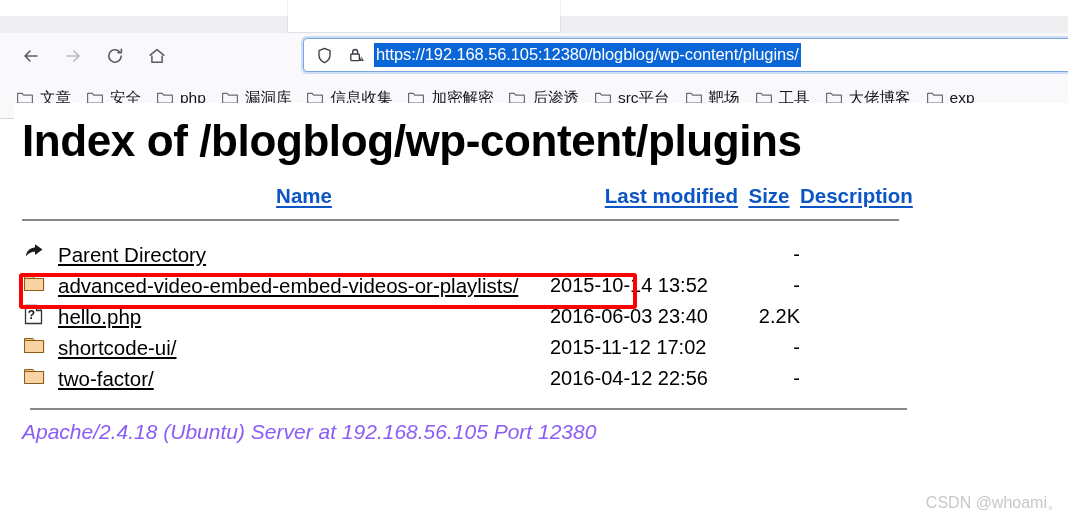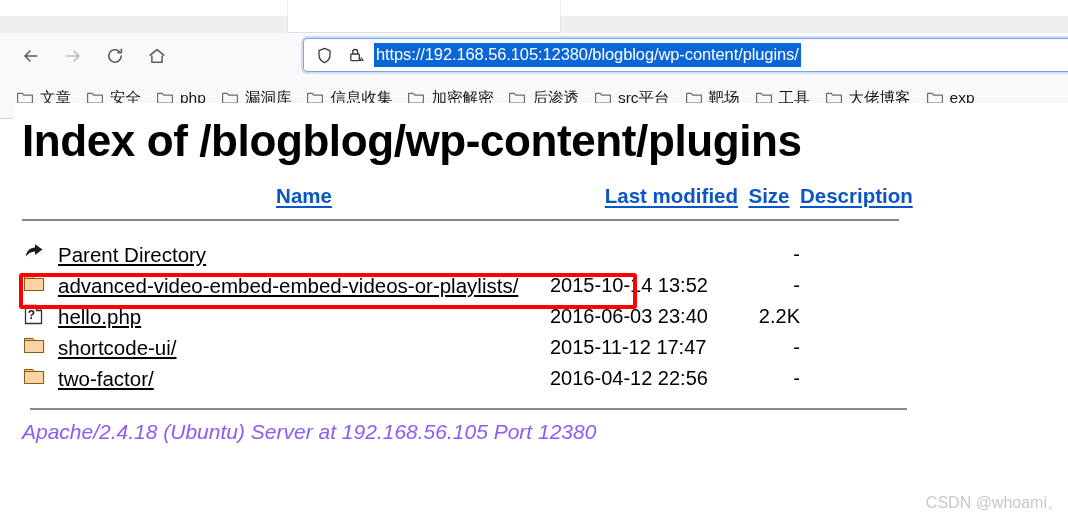--- a/index.html
+++ b/index.html
@@ -477,21 +477,21 @@
       </tr>
 
       <tr>
         <td class="c-icon">
           <svg width="24" height="22" viewBox="0 0 24 22">
             <path d="M2.5 4.5h8.5l1.6 2h9v12h-19z" fill="#f5c78e" stroke="#8a5a16" stroke-width="1"></path>
             <path d="M2.5 6.5h19v12h-19z" fill="#f8d3a4" stroke="#8a5a16" stroke-width="1"></path>
           </svg>
         </td>
         <td class="c-name"><a href="#">shortcode-ui/</a></td>
-        <td class="c-date">2015-11-12 17:47</td>
+        <td class="c-date">2015-11-12 17:02</td>
         <td class="c-size">-</td>
         <td class="c-desc"></td>
       </tr>
 
       <tr>
         <td class="c-icon">
           <svg width="24" height="22" viewBox="0 0 24 22">
             <path d="M2.5 4.5h8.5l1.6 2h9v12h-19z" fill="#f5c78e" stroke="#8a5a16" stroke-width="1"></path>
             <path d="M2.5 6.5h19v12h-19z" fill="#f8d3a4" stroke="#8a5a16" stroke-width="1"></path>
           </svg>

